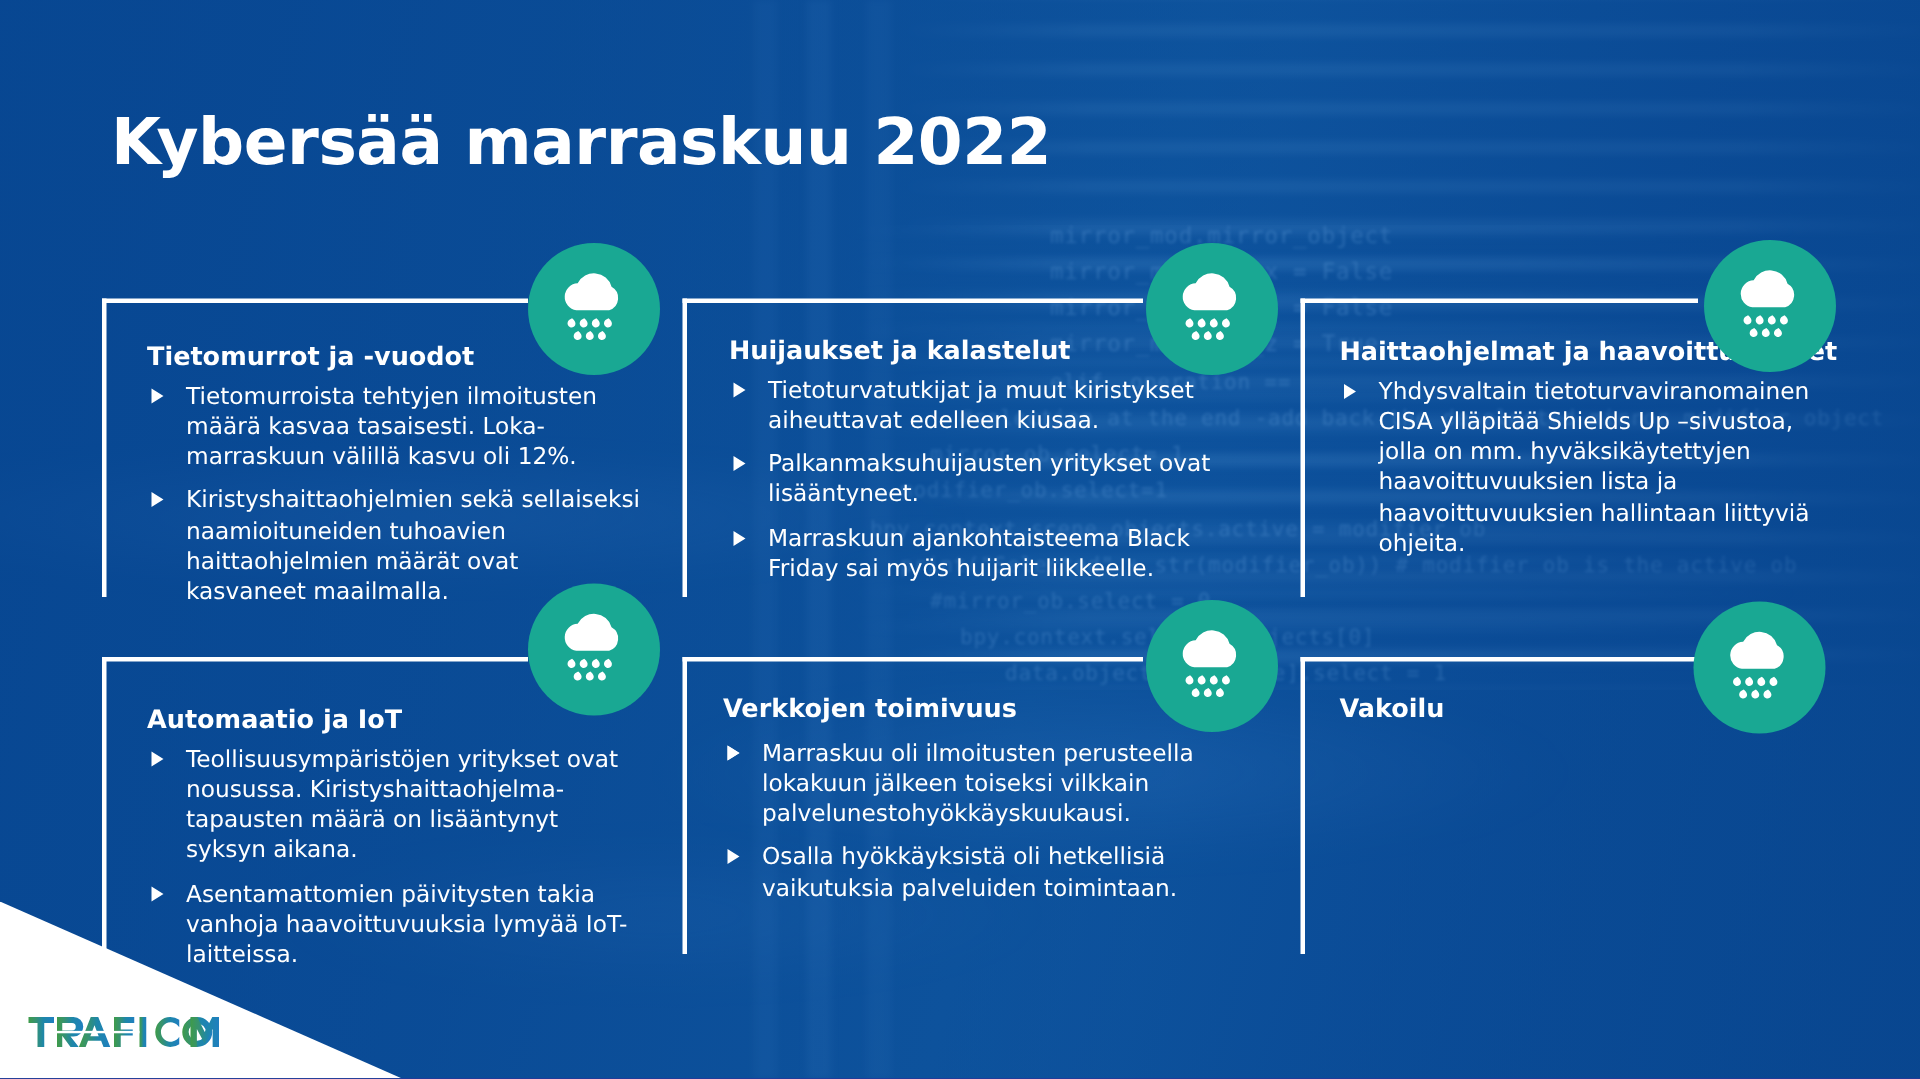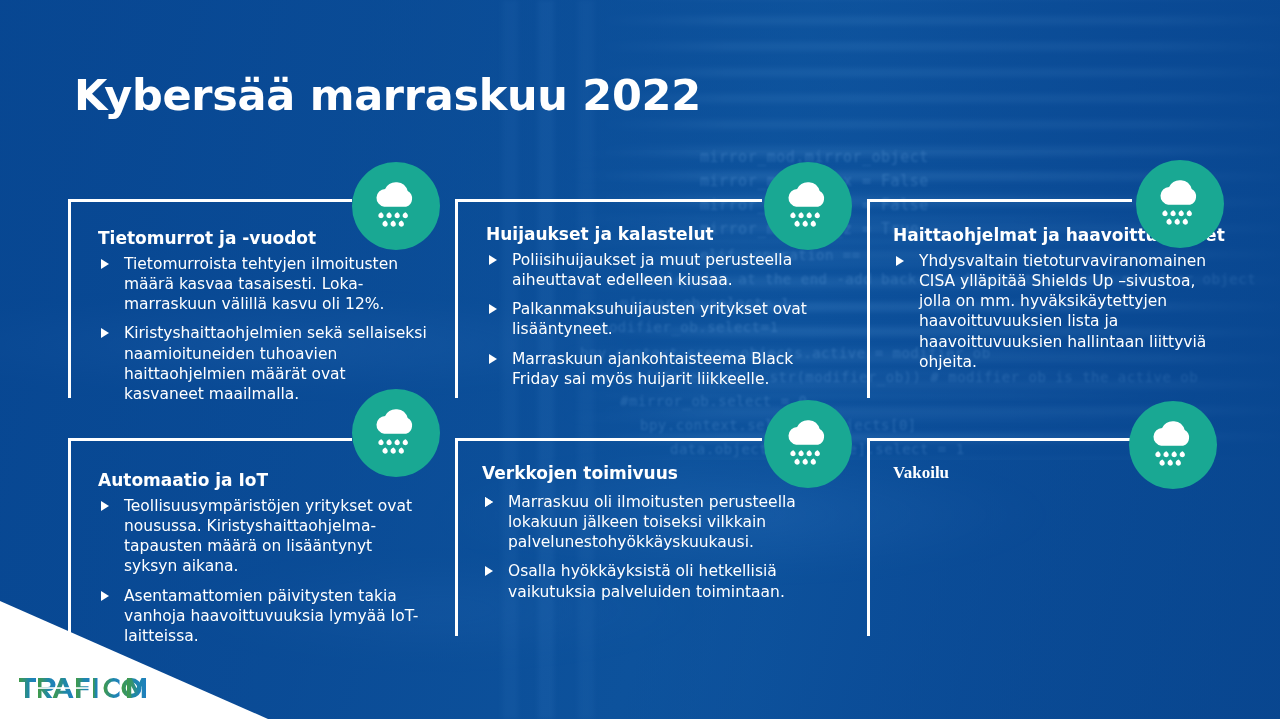--- a/index.html
+++ b/index.html
@@ -209,21 +209,21 @@
     <ul class="bullets">
       <li><span class="tri"></span><span>Tietomurroista tehtyjen ilmoitusten määrä kasvaa tasaisesti. Loka-marraskuun välillä kasvu oli 12%.</span></li>
       <li><span class="tri"></span><span>Kiristyshaittaohjelmien sekä sellaiseksi naamioituneiden tuhoavien haittaohjelmien määrät ovat kasvaneet maailmalla.</span></li>
     </ul>
   </div>
 
   <div class="card" style="left:455px; top:199px; width:307px; height:199px;"></div>
   <div class="card-body" style="left:486px; top:224px; width:330px;">
     <div class="card-title">Huijaukset ja kalastelut</div>
     <ul class="bullets">
-      <li><span class="tri"></span><span>Poliisihuijaukset ja muut perusteella aiheuttavat edelleen kiusaa.</span></li>
+      <li><span class="tri"></span><span>Tietoturvatutkijat ja muut kiristykset aiheuttavat edelleen kiusaa.</span></li>
       <li><span class="tri"></span><span>Palkanmaksuhuijausten yritykset ovat lisääntyneet.</span></li>
       <li><span class="tri"></span><span>Marraskuun ajankohtaisteema Black Friday sai myös huijarit liikkeelle.</span></li>
     </ul>
   </div>
 
   <div class="card" style="left:867px; top:199px; width:265px; height:199px;"></div>
   <div class="card-body" style="left:893px; top:225px; width:336px;">
     <div class="card-title">Haittaohjelmat ja haavoittuvuudet</div>
     <ul class="bullets">
       <li><span class="tri"></span><span>Yhdysvaltain tietoturvaviranomainen CISA ylläpitää Shields Up –sivustoa, jolla on mm. hyväksikäytettyjen haavoittuvuuksien lista ja haavoittuvuuksien hallintaan liittyviä ohjeita.</span></li>
@@ -243,21 +243,21 @@
   <div class="card-body" style="left:482px; top:463px; width:335px;">
     <div class="card-title">Verkkojen toimivuus</div>
     <ul class="bullets">
       <li><span class="tri"></span></li>
       <li><span class="tri"></span><span>Marraskuu oli ilmoitusten perusteella lokakuun jälkeen toiseksi vilkkain palvelunestohyökkäyskuukausi.</span></li>
       <li><span class="tri"></span><span>Osalla hyökkäyksistä oli hetkellisiä vaikutuksia palveluiden toimintaan.</span></li>
     </ul>
   </div>
 
   <div class="card" style="left:867px; top:438px; width:265px; height:198px;"></div>
-  <div class="card-body" style="left:893px; top:463px; width:336px;font-family:Liberation Serif, serif;">
+  <div class="card-body" style="left:893px; top:463px; width:336px;">
     <div class="card-title">Vakoilu</div>
   </div>
 
   <div class="wcircle" style="left:352px; top:162px;">
   <svg width="58" height="58" viewBox="0 0 58 58">
     <g fill="#ffffff">
       <path d="M17.2 29.8 a9.0 9.0 0 0 1 0.9 -17.9 a12.2 12.2 0 0 1 22.6 2.2 a8.6 8.6 0 0 1 -1.6 15.7 z"></path>
       <path d="M14.4 35.2 c1.9 1.6 2.6 3.1 2.1 4.4 c-.5 1.3 -2 2 -3.4 1.5 c-1.4 -.5 -2.1 -2 -1.6 -3.4 c.3 -.9 1 -1.7 2.9 -2.5 z"></path>
       <path d="M22.5 35.2 c1.9 1.6 2.6 3.1 2.1 4.4 c-.5 1.3 -2 2 -3.4 1.5 c-1.4 -.5 -2.1 -2 -1.6 -3.4 c.3 -.9 1 -1.7 2.9 -2.5 z"></path>
       <path d="M30.6 35.2 c1.9 1.6 2.6 3.1 2.1 4.4 c-.5 1.3 -2 2 -3.4 1.5 c-1.4 -.5 -2.1 -2 -1.6 -3.4 c.3 -.9 1 -1.7 2.9 -2.5 z"></path>

